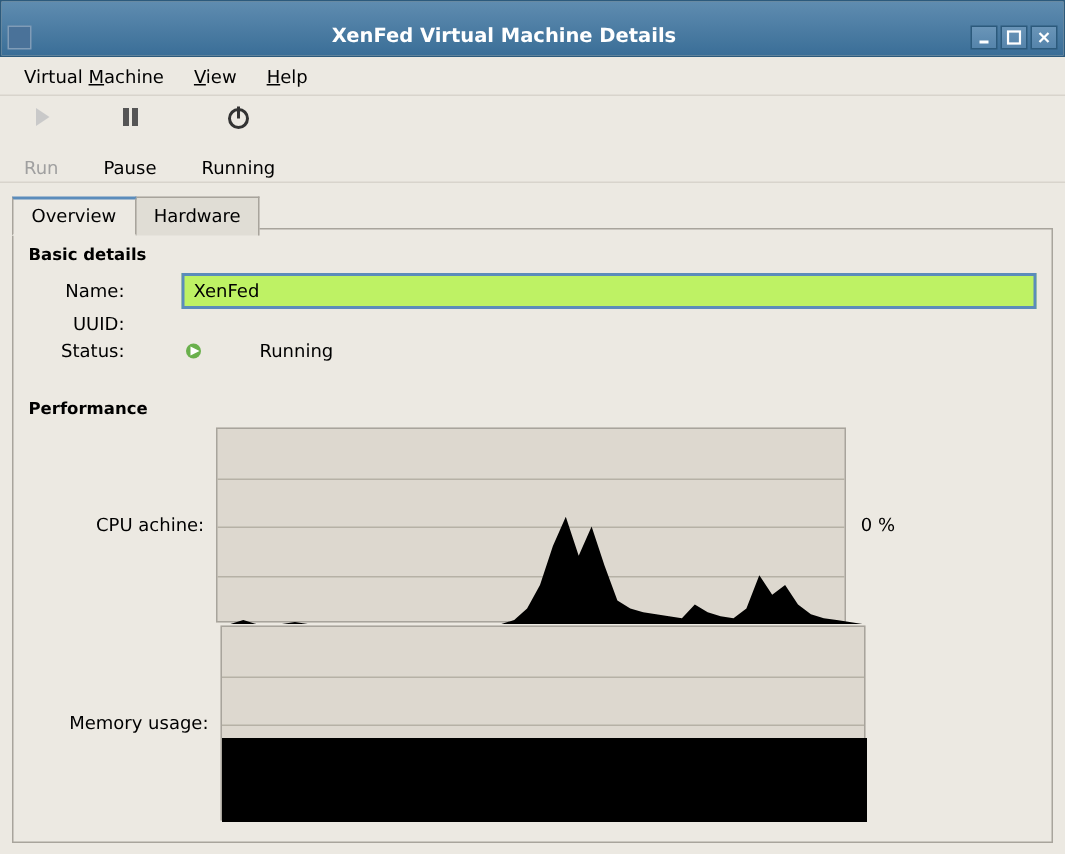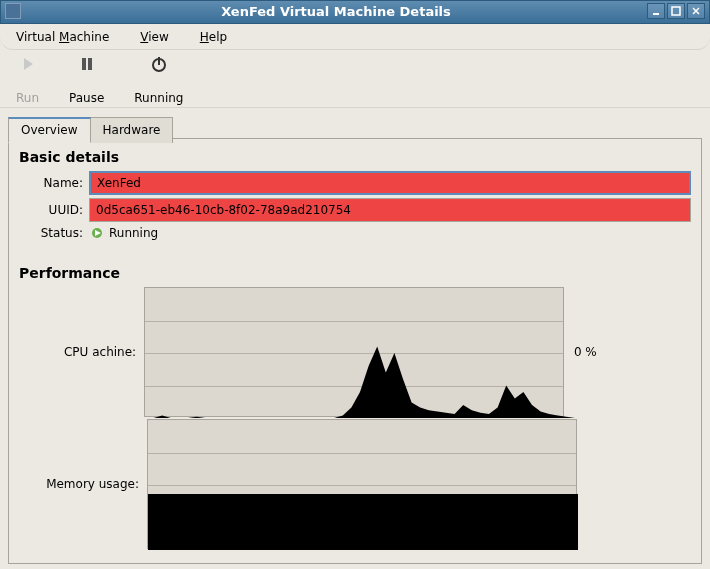--- a/index.html
+++ b/index.html
@@ -1,39 +1,39 @@
 <!DOCTYPE html>
 <html><head>
 <meta charset="utf-8">
 <style>
 * { box-sizing: border-box; margin: 0; padding: 0; }
 body { font-family: "DejaVu Sans", sans-serif; font-size: 12px; background: #ece9e2; width: 710px; height: 569px; overflow: hidden; }
-.titlebar { height: 24px; background: linear-gradient(#5f8cb0, #3a6e97); color: #fff; display: flex; align-items: flex-end; padding: 4px 4px; border: 1px solid #2c5a7c; }
+.titlebar { height: 38px; background: linear-gradient(#5f8cb0, #3a6e97); color: #fff; display: flex; align-items: flex-start; padding: 16px 4px; border: 1px solid #2c5a7c; }
 .titlebar-icon { width: 16px; height: 16px; background: #4a7299; margin-right: 4px; border: 1px solid rgba(255,255,255,0.3); }
 .titlebar-title { flex: 1; text-align: center; font-weight: bold; font-size: 13px; }
 .winbtns { display: flex; gap: 2px; }
 .winbtn { width: 18px; height: 16px; background: linear-gradient(#6a95b8,#5584ab); border: 1px solid #2c5a7c; color: #fff; display: flex; align-items: center; justify-content: center; font-size: 10px; cursor: pointer; }
-.menubar { height: 26px; background: #ece9e2; display: flex; align-items: center; padding: 2px 8px; gap: 15px; border-bottom: 1px solid #d8d4cc; border-radius: 13px; }
+.menubar { height: 26px; background: #ece9e2; display: flex; align-items: center; padding: 2px 8px; gap: 4px; border-bottom: 1px solid #d8d4cc; }
 .menuitem { padding: 3px 8px; cursor: pointer; }
 .menuitem u { text-decoration: underline; }
 .toolbar { height: 58px; background: #ece9e2; display: flex; align-items: center; padding: 4px 10px; gap: 18px; border-bottom: 1px solid #d8d4cc; }
 .tbtn { display: flex; flex-direction: column; align-items: center; gap: 16px; cursor: pointer; padding: 2px 6px; }
 .tbtn.disabled { color: #a0a0a0; cursor: default; }
 .tbtn .ticon { width: 22px; height: 22px; display: flex; align-items: center; justify-content: center; }
 .content { padding: 4px 8px 8px 8px; }
 .tabs-hdr { display: flex; }
 .tab { padding: 5px 12px; border: 1px solid #a8a49c; background: #e0ddd5; border-bottom: none; font-size: 12px; cursor: pointer; position: relative; top: 5px; }
 .tab.active { background: #ece9e2; border-bottom: 1px solid #ece9e2; z-index: 2; }
 .tab + .tab { margin-left: -1px; }
 .tab.active { border-top: 2px solid #5b8cbb; padding-top: 4px; }
 .panel { border: 1px solid #a8a49c; padding: 8px 10px 12px 10px; background: #ece9e2; }
-.sect-h { font-weight: bold; margin: 2px 0 6px 0; font-size: 14px; }
-.row { display: flex; align-items: center; margin: 3px 0; }
+.sect-h { font-weight: bold; margin: 2px 0 6px 0; font-size: 11px; }
+.row { display: flex; align-items: center; margin: 3px 0; gap: 32px; }
 .row .lbl { width: 64px; text-align: right; margin-right: 6px; }
-.inp { flex: 1; height: 24px; border: 2px solid #5b8cbb; background: #ef4444; padding: 2px 6px; font-family: inherit; font-size: 12px; }
+.inp { flex: 1; height: 24px; border: 2px solid #5b8cbb; background: #bef264; padding: 2px 6px; font-family: inherit; font-size: 12px; }
 .inp.plain { border: 1px solid #a8a49c; }
 .status-ico { width: 16px; height: 16px; margin-right: 4px; display: inline-flex; align-items: center; justify-content: center; }
 .perfrow { display: flex; align-items: center; margin: 2px 0; }
 .perfrow .plbl { width: 120px; text-align: right; margin-right: 8px; }
 .chart { width: 430px; border: 1px solid #a8a49c; background: #ddd8cf; position: relative; }
 .chart.cpu { height: 130px; }
 .chart.mem { height: 130px; }
 .chart .grid { position: absolute; left: 0; right: 0; border-top: 1px solid #b6b1a6; }
 .pval { margin-left: 10px; width: 120px; }
 svg { display: block; }
@@ -105,21 +105,20 @@
     <div class="tab">Hardware</div>
   </div>
   <div class="panel">
     <div class="sect-h">Basic details</div>
     <div class="row">
       <div class="lbl">Name:</div>
       <input class="inp" value="XenFed" style="">
     </div>
     <div class="row">
       <div class="lbl">UUID:</div>
-      <input class="inp plain" value="0d5ca651-eb46-10cb-8f02-78a9ad210754" style="">
     </div>
     <div class="row">
       <div class="lbl">Status:</div>
       <span class="status-ico">
           <svg width="14" height="14">
             <circle cx="7" cy="7" r="5" fill="#6ab04c"></circle>
             <polygon points="5,4 11,7 5,10" fill="#fff"></polygon>
           </svg>
         </span>
       <span>Running</span>

